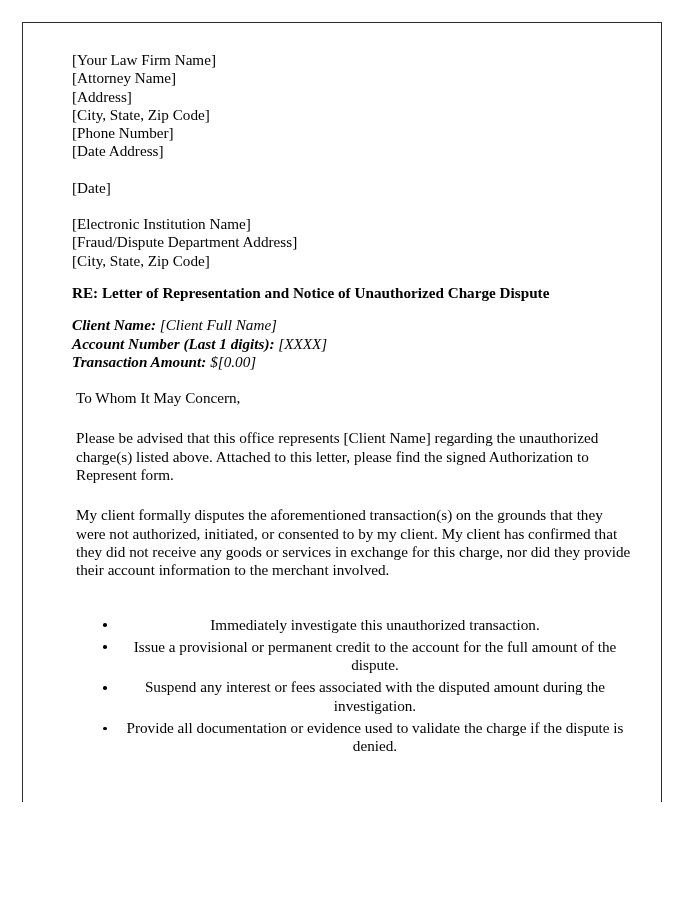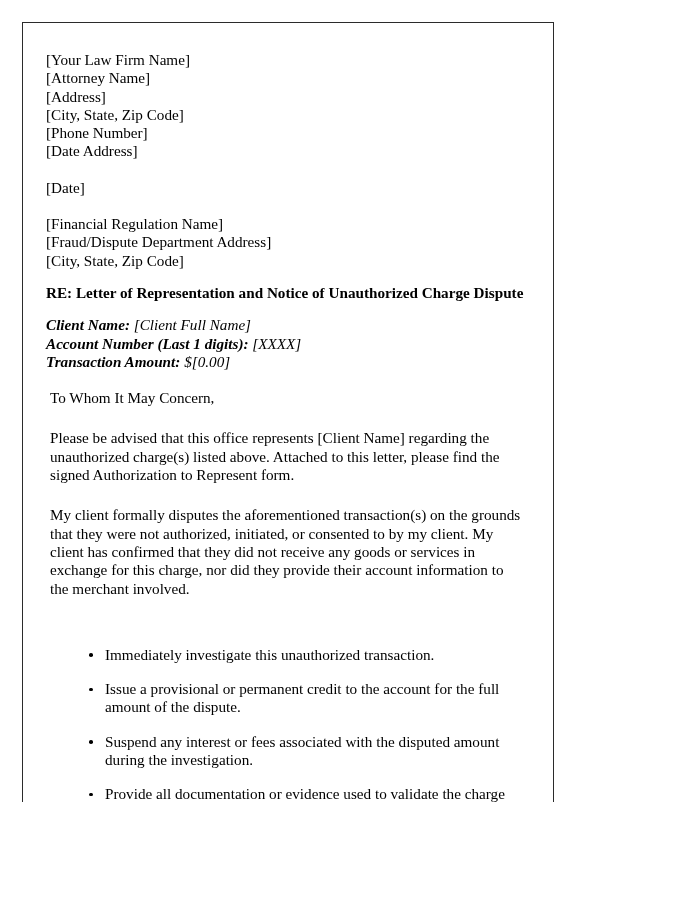--- a/index.html
+++ b/index.html
@@ -11,29 +11,30 @@
     width: 700px;
     height: 900px;
     position: relative;
     overflow: hidden;
     font-family: "Liberation Serif", "DejaVu Serif", serif;
   }
   #page {
     position: absolute;
     left: 22px;
     top: 22px;
-    width: 532px;
+    width: 640px;
     height: 780px;
     box-sizing: border-box;
     background: #ffffff;
     border-left: 1.5px solid #2b2b2b;
     border-right: 1.5px solid #2b2b2b;
     border-top: 1.5px solid #2b2b2b;
     border-bottom: none;
     overflow: hidden;
+    padding-left: 26px;
   }
   #content {
     padding: 28px 26px 0 23px;
     color: #000000;
     font-size: 15.2px;
     line-height: 18.3px;
   }
   .block { margin: 0; }
   .gap-sm { height: 18px; }
   .gap-md { height: 14px; }
@@ -49,21 +50,22 @@
   .field .label { font-weight: bold; }
   .field .value { font-weight: normal; }
   ul.bullets {
     margin: 0;
     padding: 0 0 0 27px;
     list-style: none;
   }
   ul.bullets li {
     position: relative;
     padding-left: 16px;
-    margin: 16px;
+    margin: 4px;
+    text-align: center;
   }
   ul.bullets li .dot {
     position: absolute;
     left: 0;
     top: 7.5px;
     width: 3.6px;
     height: 3.6px;
     border-radius: 50%;
     background: #000000;
   }
@@ -84,21 +86,21 @@
       <span class="line">[Date Address]</span>
     </div>
 
     <div class="gap-sm"></div>
 
     <div class="block">[Date]</div>
 
     <div class="gap-sm"></div>
 
     <div class="block">
-      <span class="line">[Financial Regulation Name]</span>
+      <span class="line">[Electronic Institution Name]</span>
       <span class="line">[Fraud/Dispute Department Address]</span>
       <span class="line">[City, State, Zip Code]</span>
     </div>
 
     <div class="gap-md"></div>
 
     <div class="heading">RE: Letter of Representation and Notice of Unauthorized Charge Dispute</div>
 
     <div class="gap-md"></div>
 

